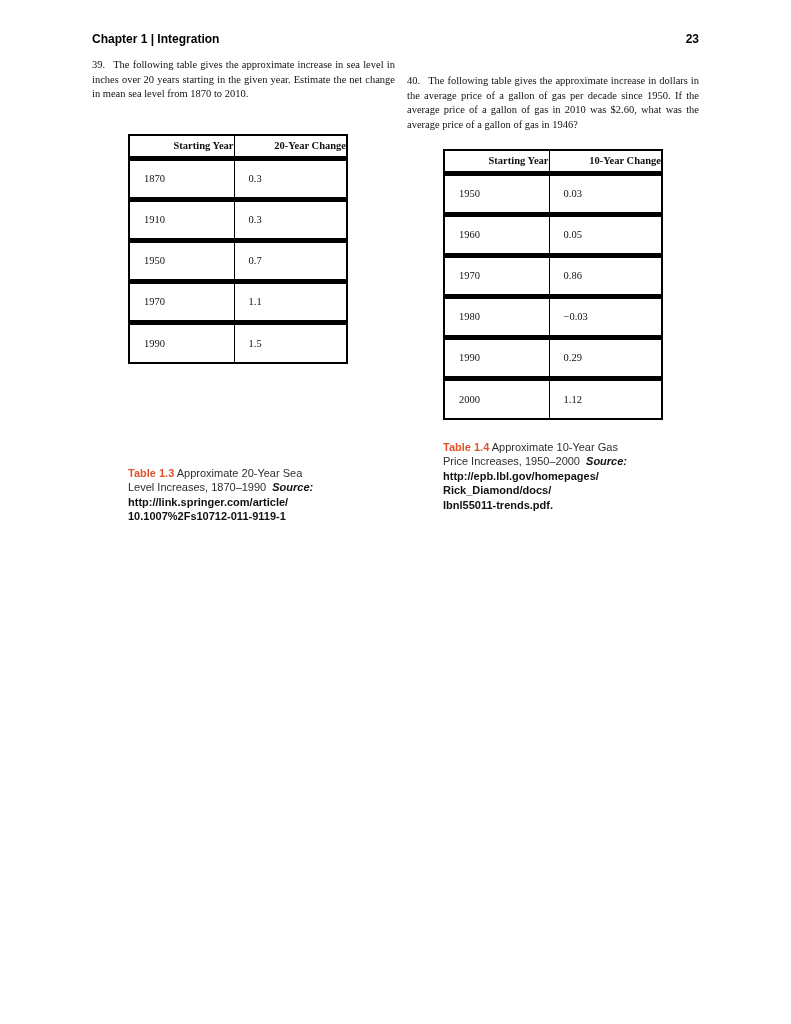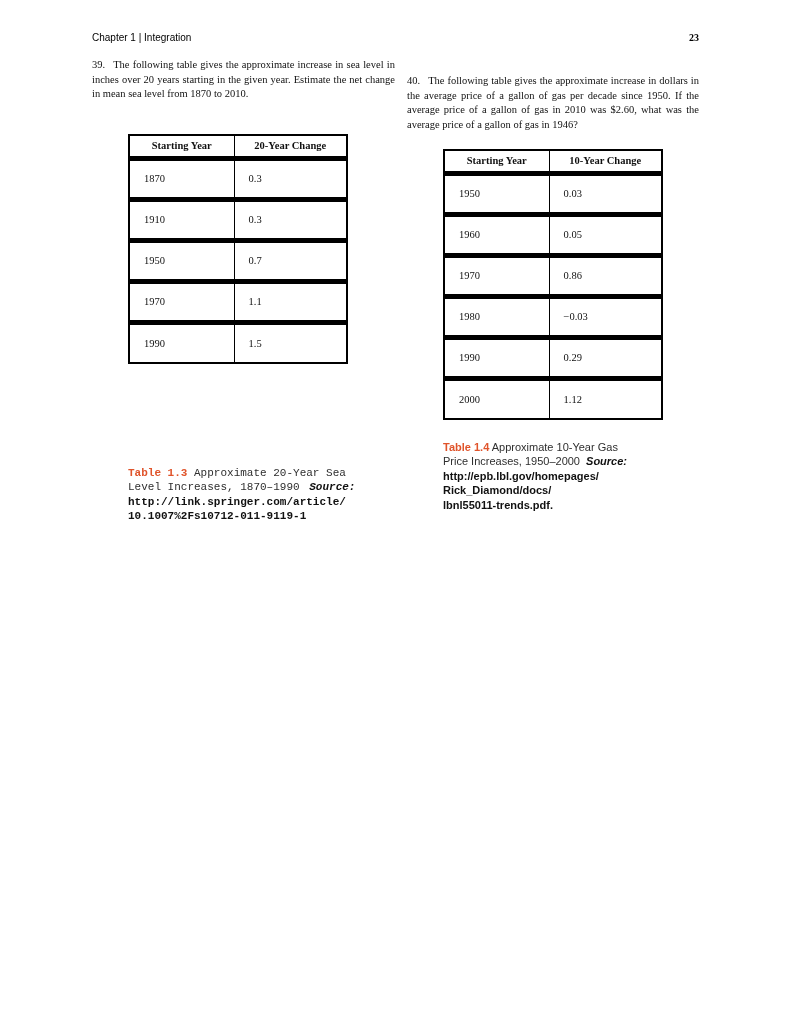--- a/index.html
+++ b/index.html
@@ -12,31 +12,31 @@
     color: #111;
     overflow: hidden;
   }
 
   
   .running-head-left {
     position: absolute;
     left: 92px;
     top: 32px;
     font-family: "Liberation Sans", sans-serif;
-    font-weight: normal;
-    font-size: 10px;
+    font-weight: bold;
+    font-size: 12px;
     color: #000;
   }
   .running-head-right {
     position: absolute;
     right: 92px;
     top: 32px;
-    font-family: Liberation Serif, serif;
+    font-family: Liberation Sans, sans-serif;
     font-weight: bold;
-    font-size: 10px;
+    font-size: 12px;
     color: #000;
     text-align: right;
   }
 
   
   .problem-text {
     position: absolute;
     font-size: 10.5px;
     line-height: 14.6px;
     text-align: justify;
@@ -56,21 +56,21 @@
     border: 2px solid #000;
     font-size: 10.5px;
   }
   #table13 { left: 128px; top: 134px; }
   #table14 { left: 443px; top: 149px; }
   .ex-table col.c1 { width: 105px; }
   .ex-table col.c2 { width: 113px; }
   .ex-table th {
     height: 23px;
     font-weight: bold;
-    text-align: center;
+    text-align: right;
     vertical-align: middle;
     border-bottom: 2px solid #000;
     font-size: 10.5px;
   }
   .ex-table td {
     height: 41px;
     vertical-align: middle;
     padding-left: 14px;
     border-top: 5px solid #000000;
   }
@@ -78,21 +78,21 @@
 
   
   .table-caption {
     position: absolute;
     font-family: "Liberation Sans", sans-serif;
     font-size: 11px;
     line-height: 14.6px;
     white-space: pre-line;
     color: #2e2e2e;
   }
-  #caption13 { left: 128px; top: 451px; width: 240px; font-family: Liberation Mono, monospace; }
+  #caption13 { left: 128px; top: 451px; width: 240px; }
   #caption14 { left: 443px; top: 425px; width: 250px; }
   .cap-label  { font-weight: bold; text-align: center; }
   .cap-source { font-weight: bold; font-style: italic; margin-left: 3px; color: #111; }
   .cap-url    { font-weight: bold; color: #111; }
 </style>
 </head>
 <body>
 
 <div class="running-head-left">Chapter 1 | Integration</div>
 <div class="running-head-right">23</div>

